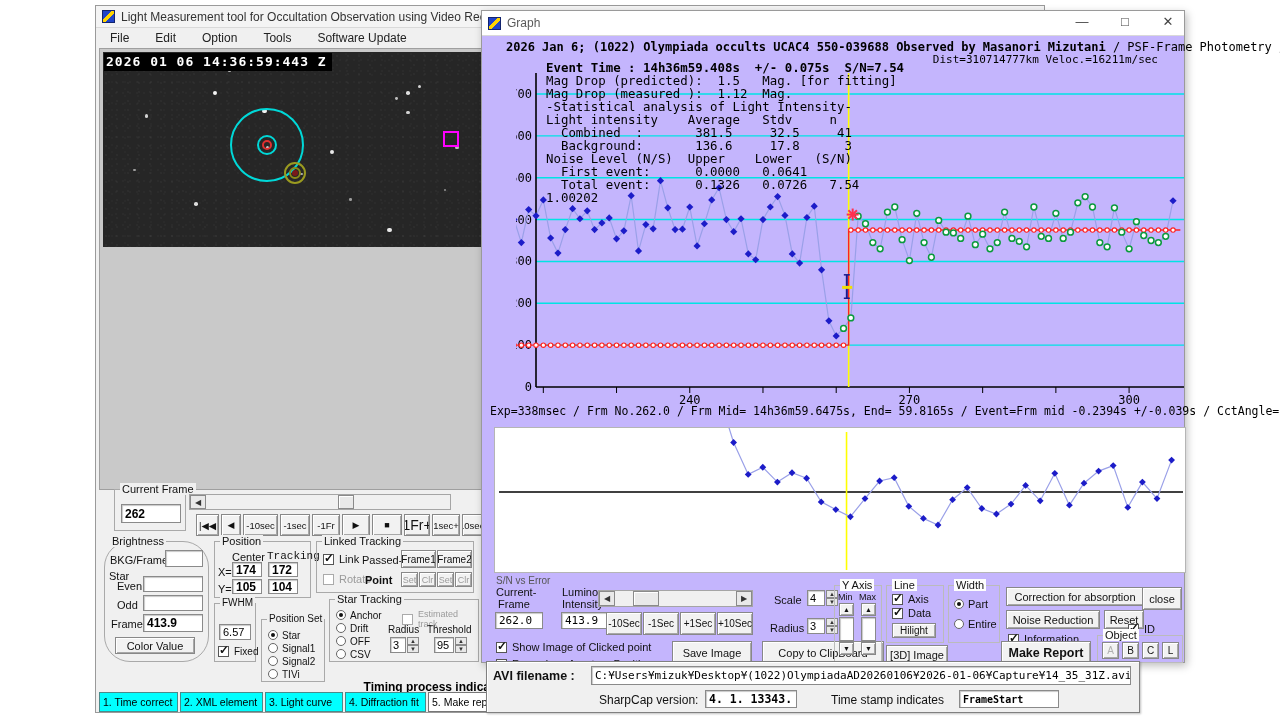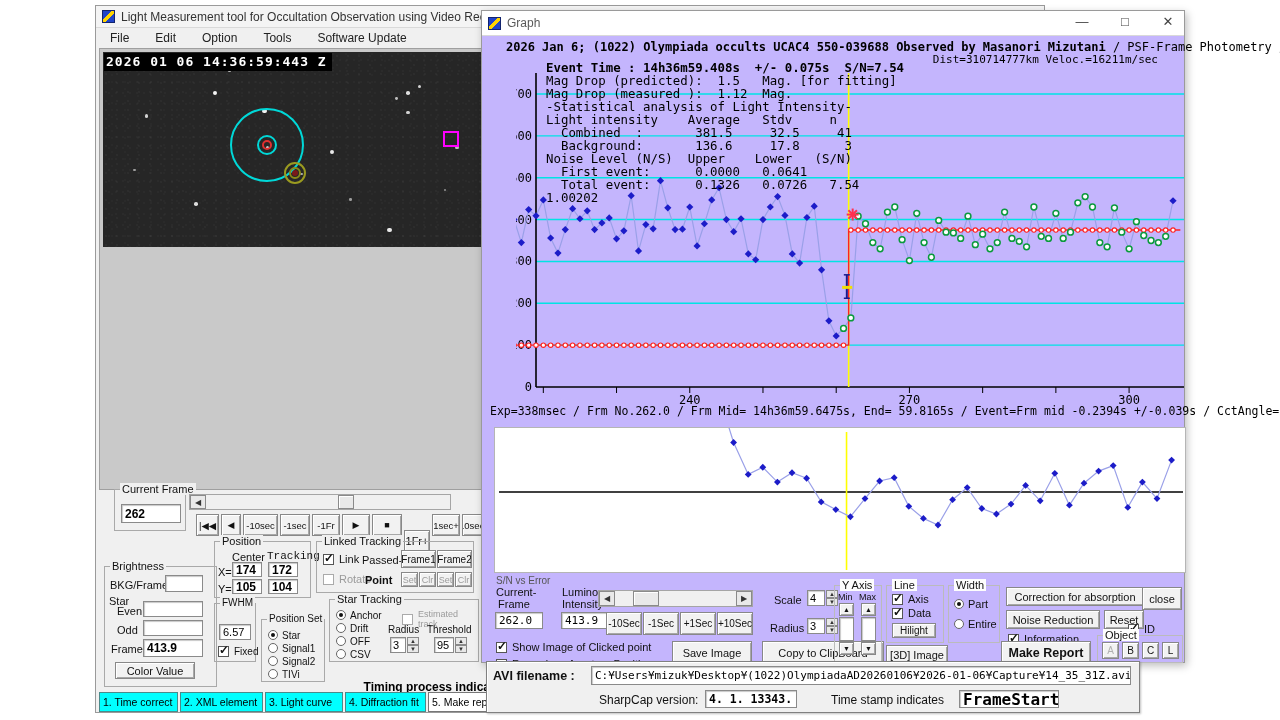--- a/index.html
+++ b/index.html
@@ -154,26 +154,26 @@
     <div class="sthumb" style="left:148px; width:16px;"></div>
   </div>
   <div id="playback-row" style="position:absolute; left:100px; top:508px; height:22px;">
       <div class="btn" style="left: 0px; top: 0px; width: 23px; height: 22px; font-size: 9.5px;">|◀◀</div>
       <div class="btn" style="left: 25px; top: 0px; width: 20px; height: 22px; font-size: 9px;">◀</div>
       <div class="btn" style="left: 47px; top: 0px; width: 35px; height: 22px; font-size: 9.5px;">-10sec</div>
       <div class="btn" style="left: 84px; top: 0px; width: 30px; height: 22px; font-size: 9.5px;">-1sec</div>
       <div class="btn" style="left: 116px; top: 0px; width: 28px; height: 22px; font-size: 9.5px;">-1Fr</div>
       <div class="btn" style="left: 146px; top: 0px; width: 28px; height: 22px; font-size: 9px;">▶</div>
       <div class="btn" style="left: 176px; top: 0px; width: 30px; height: 22px; font-size: 9px;">■</div>
-      <div class="btn" style="left: 208px; top: 0px; width: 26px; height: 22px; font-size: 11px; margin-top: 16px;">1Fr+</div>
+      <div class="btn" style="left: 208px; top: 0px; width: 26px; height: 22px; font-size: 14px;">1Fr+</div>
       <div class="btn" style="left: 236px; top: 0px; width: 28px; height: 22px; font-size: 9.5px;">1sec+</div>
       <div class="btn" style="left: 266px; top: 0px; width: 25px; height: 22px; font-size: 9.5px;">10sec+</div>
     </div>
 
-  <div class="grp" style="left:8px; top:560px; width:113px; height:121px;">
+  <div class="grp" style="left:8px; top:535px; width:105px; height:121px;border-radius:26px;">
     <span class="grp-label">Brightness</span>
     <div class="lbl" style="left:5px; top:12px;">BKG/Frame</div>
     <div class="txt" style="left:60px; top:8px; width:38px; height:17px;"></div>
     <div class="lbl" style="left:4px; top:28px;">Star</div>
     <div class="lbl" style="left:12px; top:38px;">Even</div>
     <div class="txt" style="left:38px; top:34px; width:60px; height:16px;"></div>
     <div class="lbl" style="left:12px; top:57px;">Odd</div>
     <div class="txt" style="left:38px; top:53px; width:60px; height:16px;"></div>
     <div class="lbl" style="left:6px; top:76px;">Frame</div>
     <div class="txt" style="left:38px; top:72px; width:60px; height:18px; font-weight:bold;">413.9</div>
@@ -690,14 +690,14 @@
   <div class="btn" style="left:404px; top:634px; width:62px; height:20px;">[3D] Image</div>
   <div class="btn" style="left:519px; top:630px; width:90px; height:24px; font-weight:bold; font-size:12.5px;">Make Report</div>
 </div>
 
 <div id="avi-panel" style="left:486px; top:661px; width:654px; height:52px; z-index:30;">
   <div class="lbl" style="left:6px; top:7px; font-size:12.5px; font-weight:bold;">AVI filename :</div>
   <div class="txt mono" style="left:104px; top:4px; width:540px; height:19px; font-size:11px;">C:¥Users¥mizuk¥Desktop¥(1022)OlympiadaAD20260106¥2026-01-06¥Capture¥14_35_31Z.avi</div>
   <div class="lbl" style="left:112px; top:31px; font-size:12px;">SharpCap version:</div>
   <div class="txt mono" style="left:218px; top:28px; width:92px; height:18px; font-size:11.5px; font-weight:bold;">4. 1. 13343. 0</div>
   <div class="lbl" style="left:344px; top:31px; font-size:12px;">Time stamp indicates</div>
-  <div class="txt mono" style="left:472px; top:28px; width:100px; height:18px; font-size:16px; font-weight:bold;">FrameStart</div>
+  <div class="txt mono" style="left:472px; top:28px; width:100px; height:18px; font-size:10px; font-weight:bold;">FrameStart</div>
 </div>
 
 </body></html>

